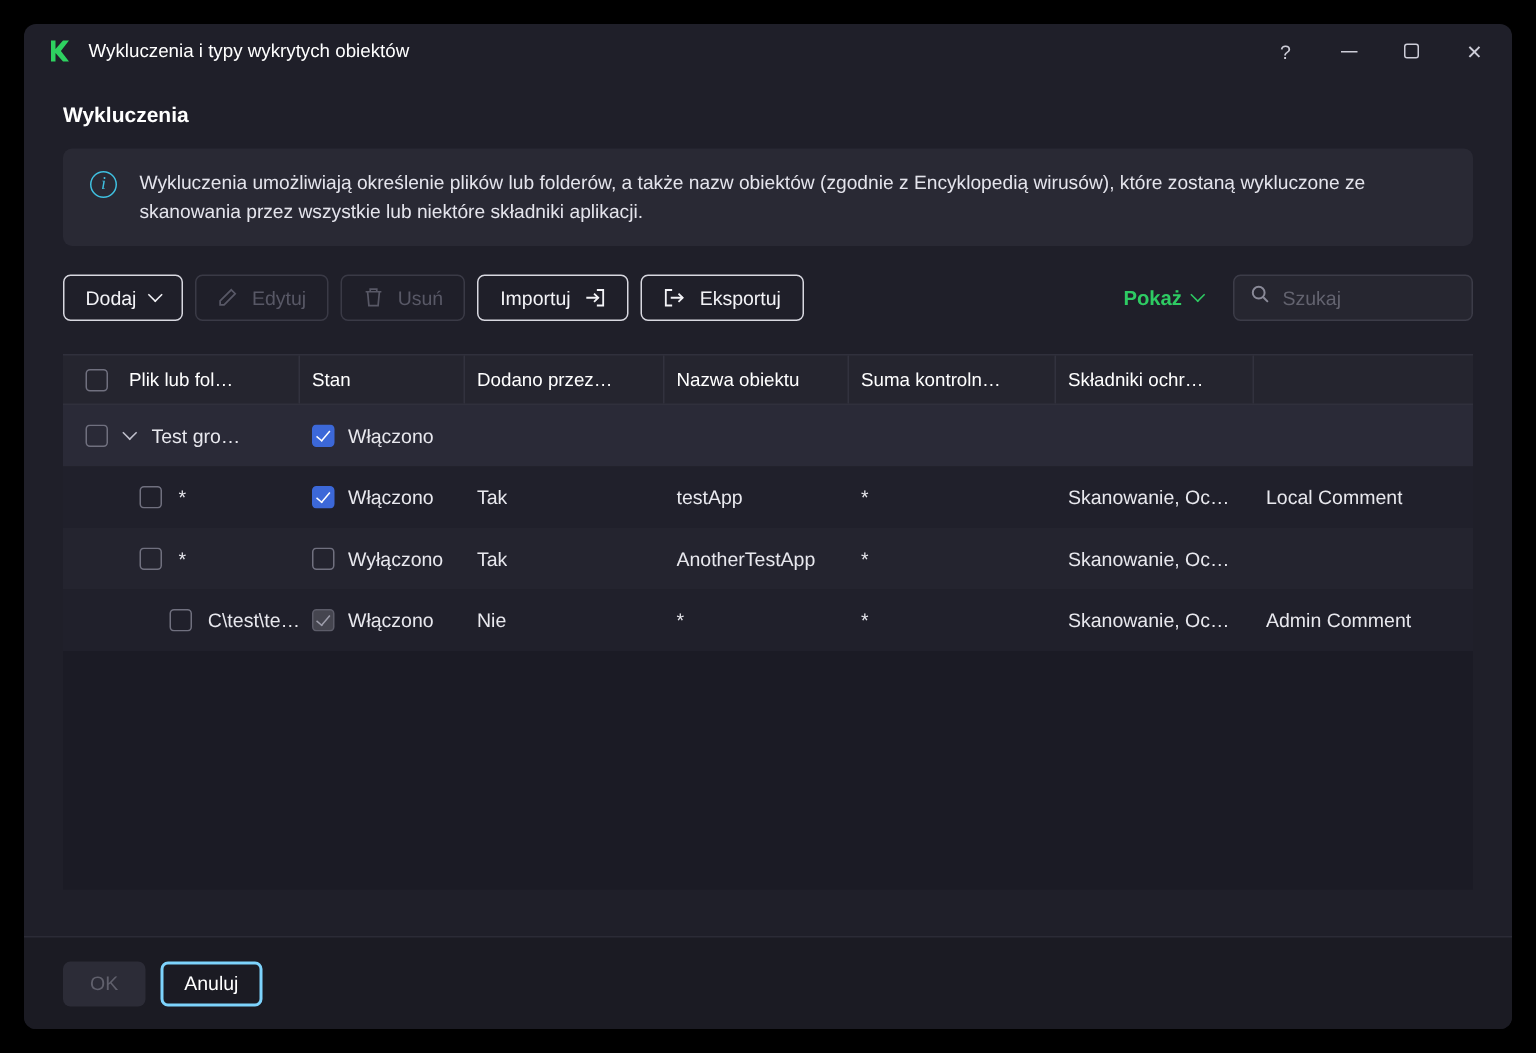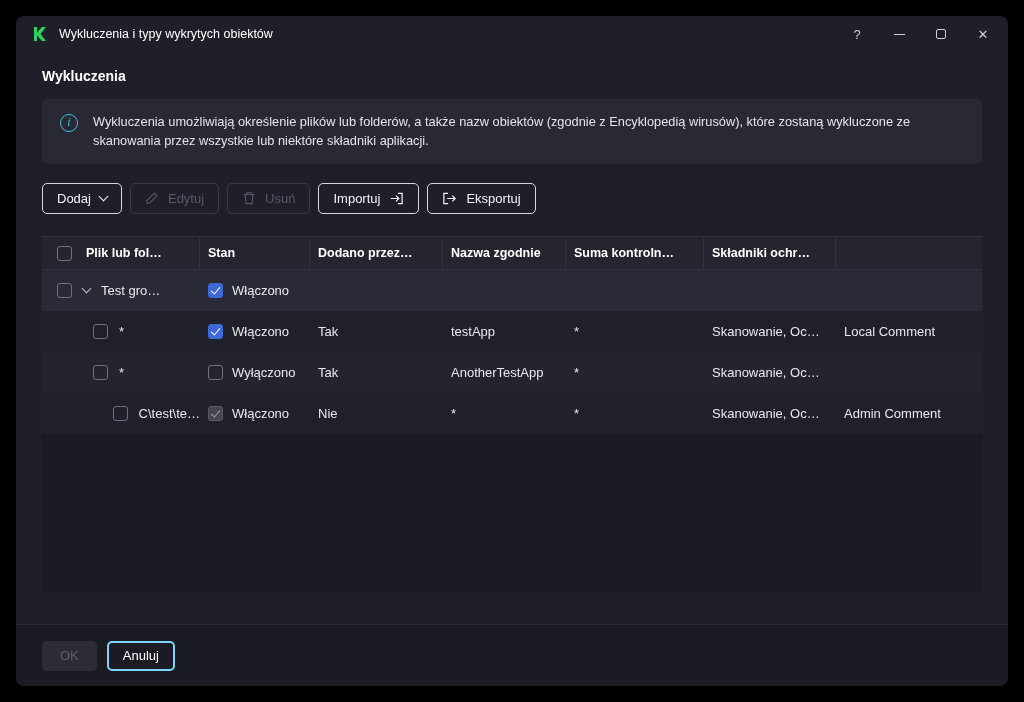--- a/index.html
+++ b/index.html
@@ -96,21 +96,21 @@
 
   
   .table { margin: 22px 26px 0; font-size: 13px; flex: none; }
   .grid {
     display: grid;
     grid-template-columns: 36px 122px 110px 133px 123px 138px 132px 1fr 18px;
   }
   .t-header {
     background: #25252f; height: 34px;
     border-top: 1px solid #30303c; border-bottom: 1px solid #30303c;
-    font-weight: bold; font-size: 12.5px; color: #ffffff;
+    font-weight: normal; font-size: 12.5px; color: #ffffff;
   }
   .hcell {
     display: flex; align-items: center; padding: 0 8px;
     border-right: 1px solid #32323e; height: 100%;
     white-space: nowrap; overflow: hidden;
   }
   .hcell.cb-cell { padding-left: 15px; border-right: none; }
   .hcell.last { border-right: none; }
   .row { height: 41px; align-items: center; }
   .row-group { background: #2a2a37; }
@@ -231,39 +231,54 @@
       <span>
         <svg width="15" height="15" viewBox="0 0 16 16" fill="none" stroke="currentColor" stroke-width="1.3">
             <path d="M6.5 2.5H2v11h4.5"></path>
             <path d="M5.5 8H14"></path>
             <path d="M11 5l3 3-3 3"></path>
           </svg>
       </span>
       <span>Eksportuj</span>
     </button>
 
+    <div class="toolbar-right">
+      <button class="show-btn">
+        <span>Pokaż</span>
+        <span class="chev"></span>
+      </button>
+      <div class="searchbox">
+        <span>
+          <svg width="14" height="14" viewBox="0 0 16 16" fill="none" stroke="#8a8a98" stroke-width="1.5">
+              <circle cx="7" cy="7" r="4.5"></circle>
+              <path d="M10.5 10.5L14 14"></path>
+            </svg>
+        </span>
+        <input type="text" placeholder="Szukaj" style="">
+      </div>
+    </div>
   </div>
 
   <div class="table">
 
     <div class="grid t-header">
       <div class="hcell cb-cell">
         <span class="cb"></span>
       </div>
       <div class="hcell">
           <span class="ellip">Plik lub fol…</span>
         </div>
       <div class="hcell">
           <span class="ellip">Stan</span>
         </div>
       <div class="hcell">
           <span class="ellip">Dodano przez…</span>
         </div>
       <div class="hcell">
-          <span class="ellip">Nazwa zgodnie</span>
+          <span class="ellip">Nazwa obiektu</span>
         </div>
       <div class="hcell">
           <span class="ellip">Suma kontroln…</span>
         </div>
       <div class="hcell">
           <span class="ellip">Składniki ochr…</span>
         </div>
       <div class="hcell last"></div>
     </div>
 

